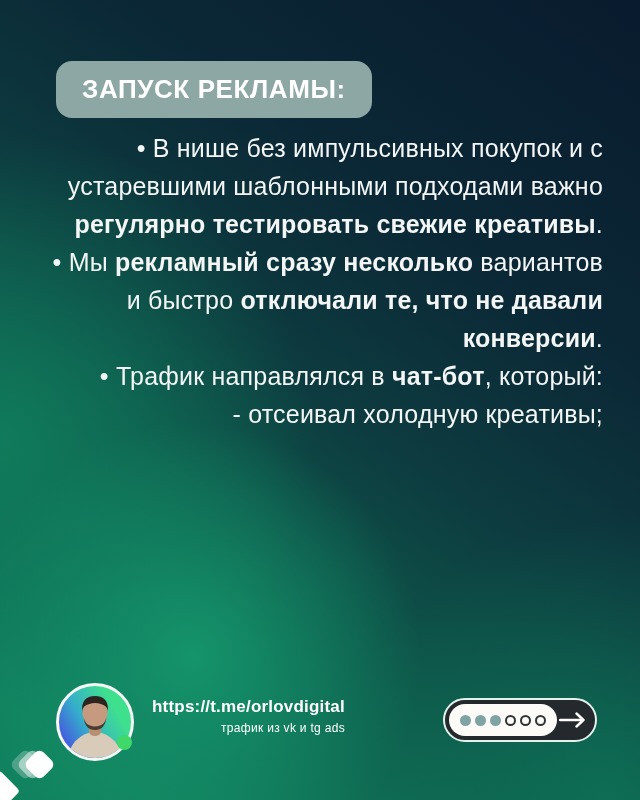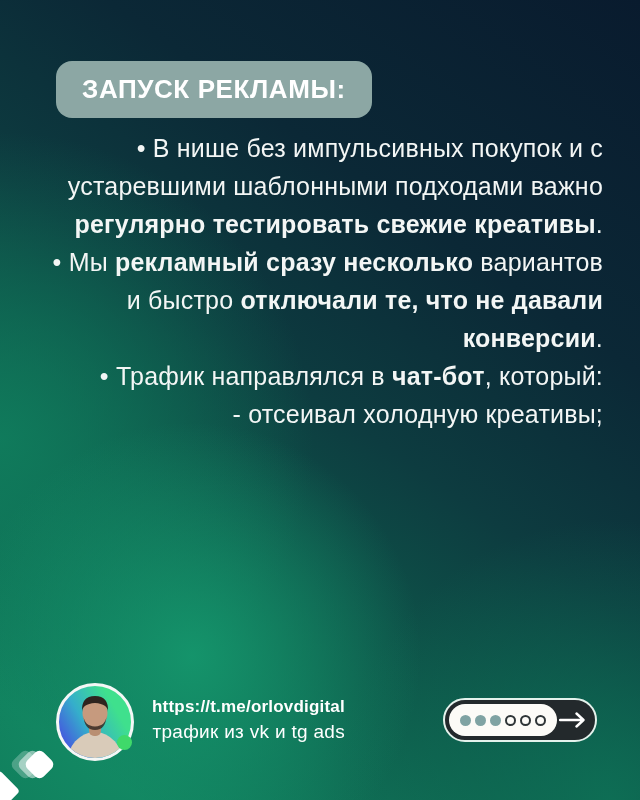--- a/index.html
+++ b/index.html
@@ -54,21 +54,21 @@
   }
   .status-dot{
     position:absolute;right:-1px;bottom:8px;
     width:15px;height:15px;border-radius:50%;
     background:var(--c-status_green);
   }
   .footer-text{
     position:absolute;left:152px;top:697px;color:#FFFFFF;
   }
   .footer-text .link{font-size:17px;font-weight:700;letter-spacing:.2px;}
-  .footer-text .sub{font-size:19px;margin-top:4px;letter-spacing:.3px;}
+  .footer-text .sub{font-size:12px;margin-top:4px;letter-spacing:.3px;}
   .pager{
     position:absolute;left:443px;top:698px;width:154px;height:44px;
     box-sizing:border-box;
     background:var(--c-pager_bg);
     border:2px solid var(--c-pager_border);
     border-radius:23px;
   }
   .pager-pill{
     position:absolute;left:4px;top:4px;width:108px;height:32px;
     background:#FCFBF7;border-radius:16px;

